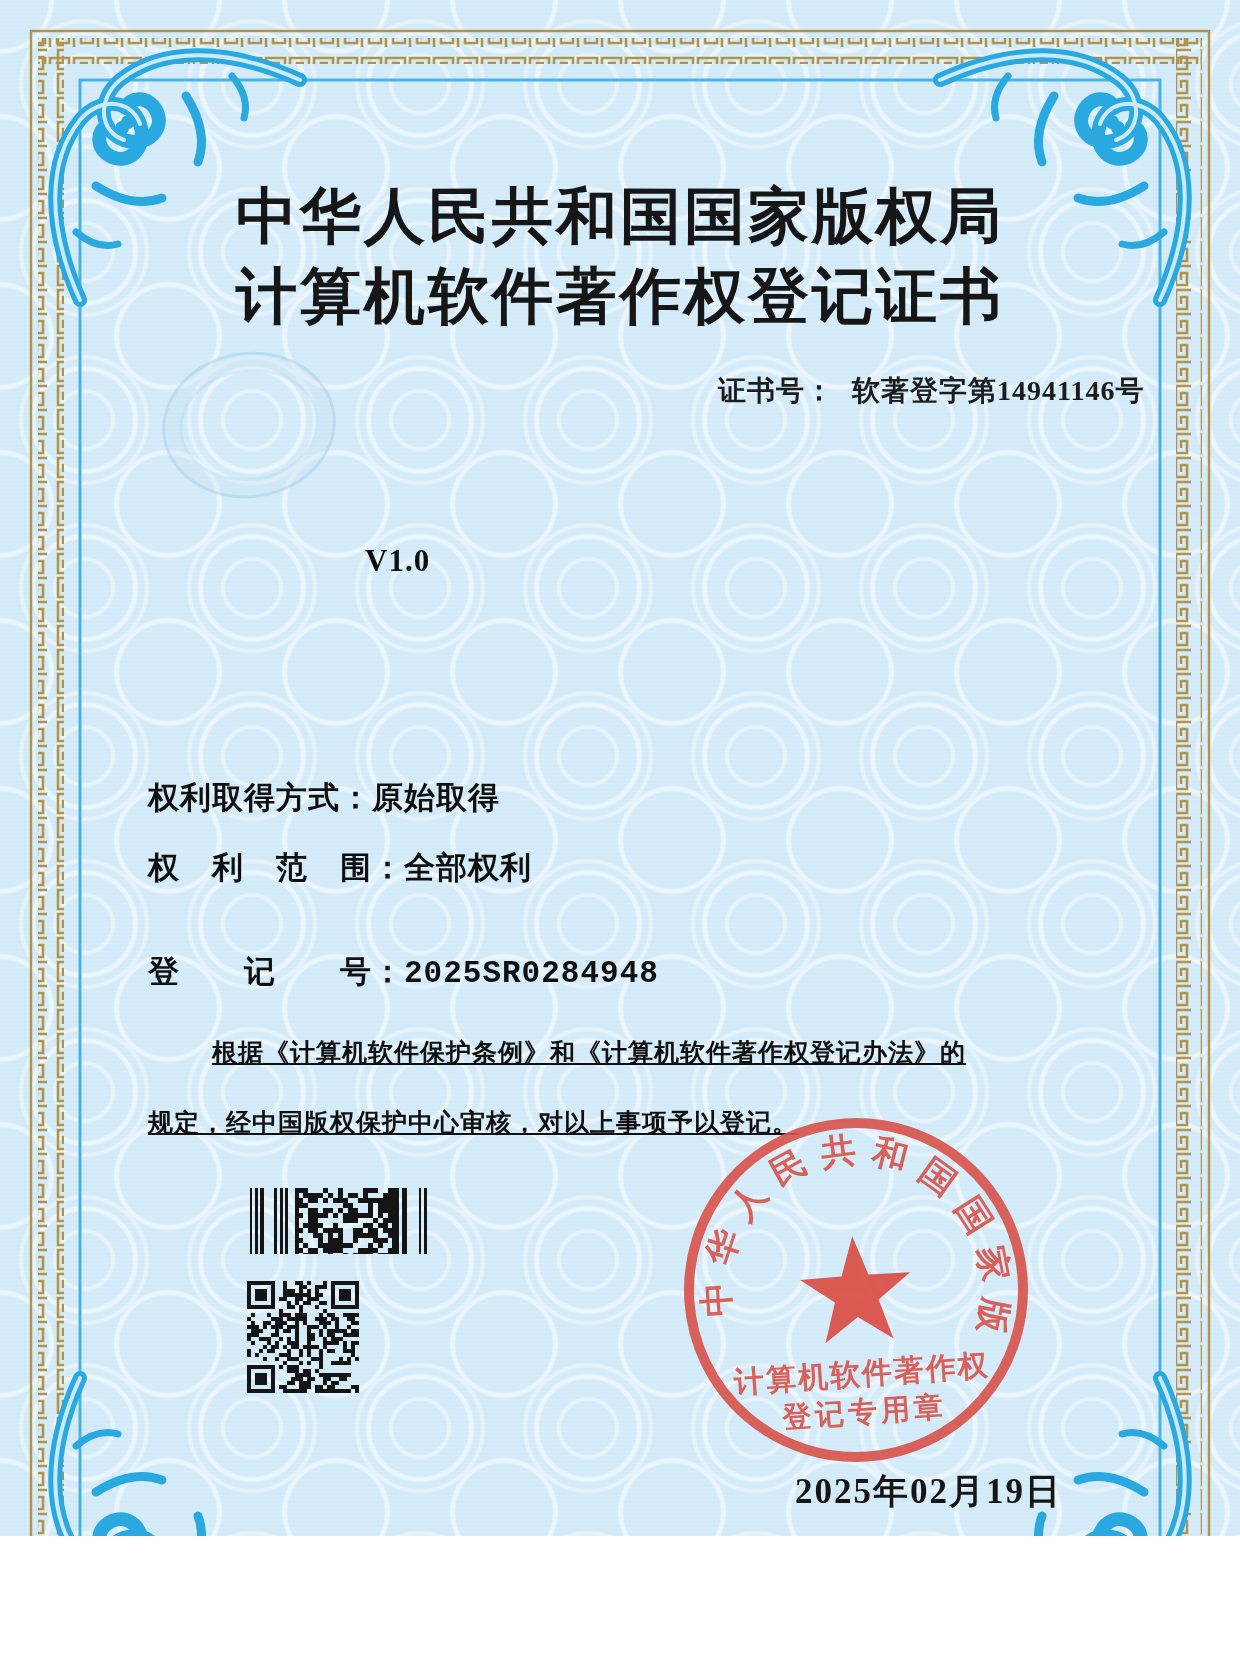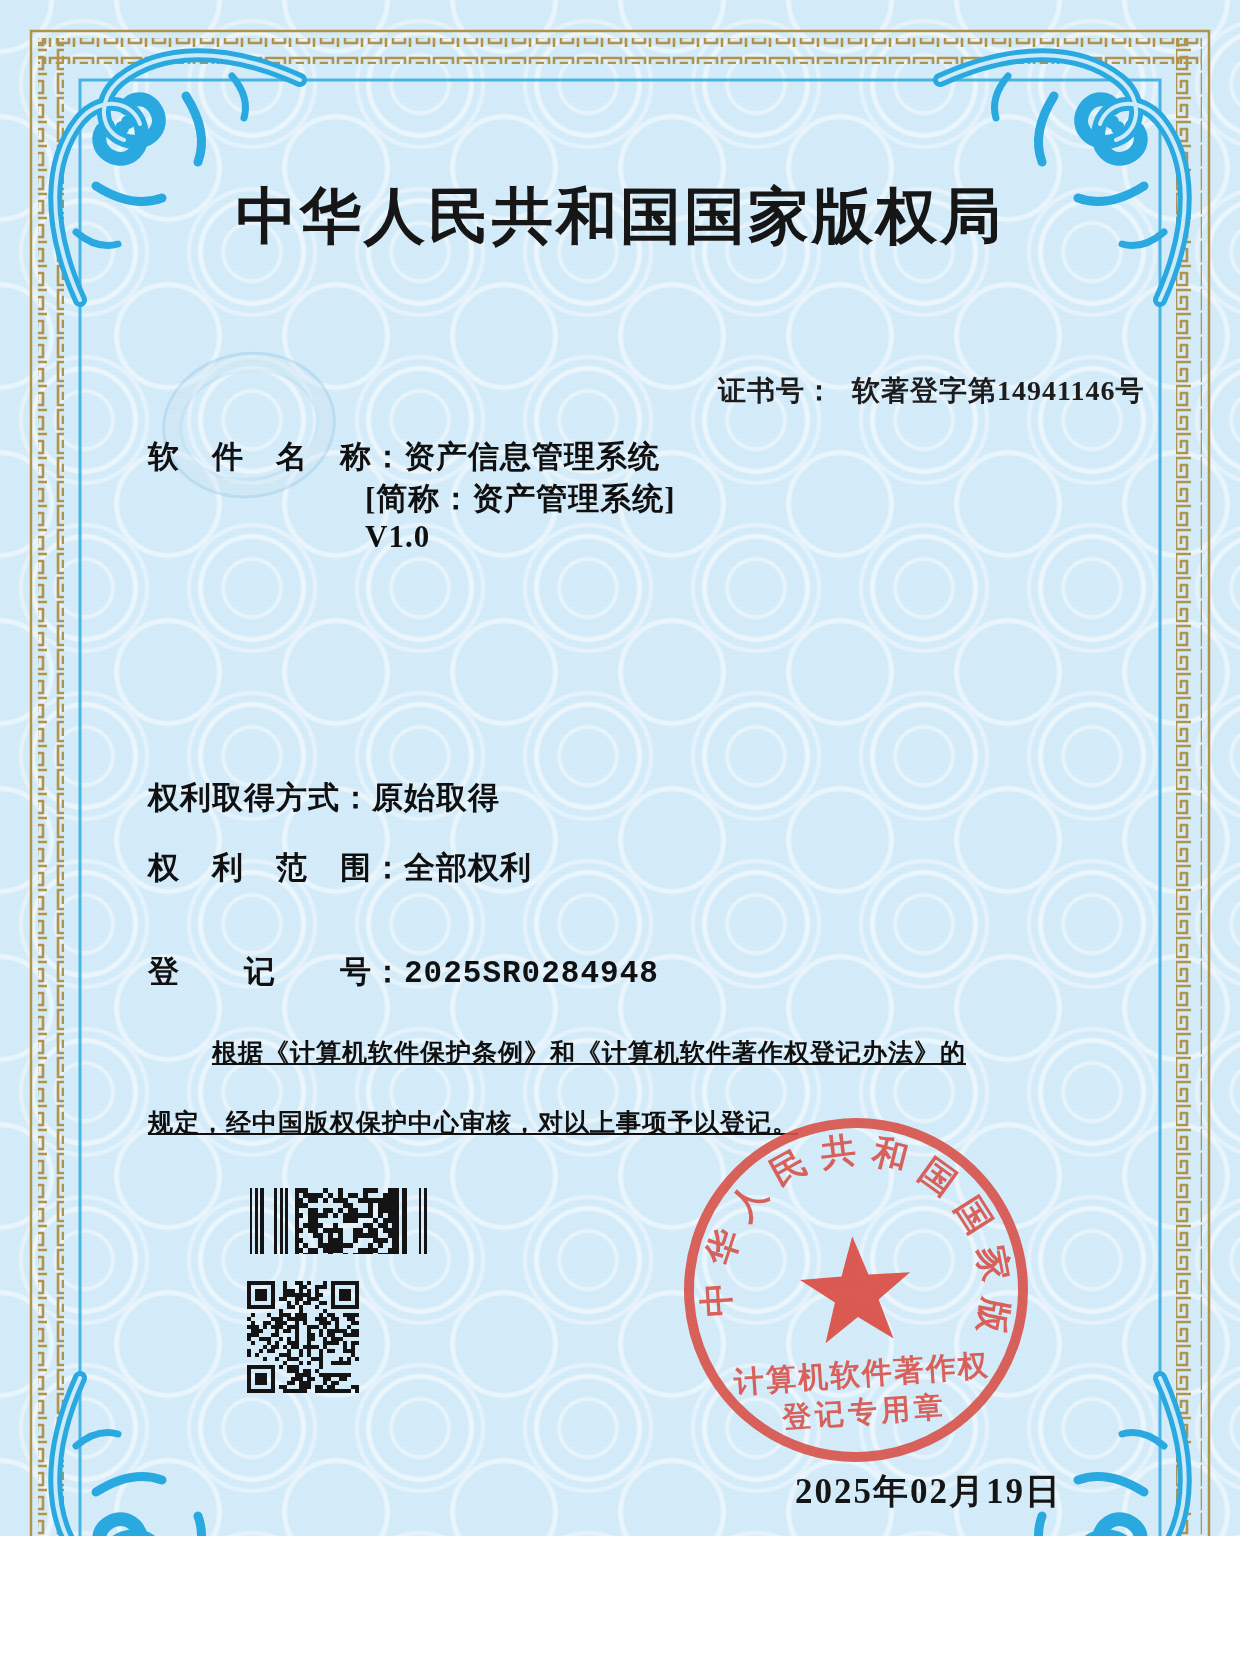--- a/index.html
+++ b/index.html
@@ -87,30 +87,27 @@
 
     <use href="#corner"></use>
     <use href="#corner" transform="translate(1240,0) scale(-1,1)"></use>
     <use href="#corner" transform="translate(0,1678) scale(1,-1)"></use>
     <use href="#corner" transform="translate(1240,1678) scale(-1,-1)"></use>
   </svg>
 
   <div class="abs watermark"></div>
 
   <div class="abs title" style="top:176px;">中华人民共和国国家版权局</div>
+  <div class="abs title" style="top:256px;">计算机软件著作权登记证书</div>
 
   <div class="abs" style="left:718px;top:372px;">
     <span class="certno">证书号：</span><span class="certno" style="margin-left:18px;">软著登字第14941146号</span>
   </div>
 
-  <div class="abs" style="left:148px;top:436px;">
-    <span class="fieldlabel">软　件　名　称：</span><span class="fieldvalue">资产信息管理系统</span>
-  </div>
-  <div class="abs fieldvalue" style="left:365px;top:478px;">[简称：资产管理系统]</div>
-  <div class="abs fieldvalue" style="left:365px;top:519px;">V1.0</div>
+  <div class="abs fieldvalue" style="left:365px;top:543px;">V1.0</div>
 
 
   <div class="abs" style="left:148px;top:847px;">
     <span class="fieldlabel">权　利　范　围：</span><span class="fieldvalue">全部权利</span>
   </div>
 
   <div class="abs" style="left:148px;top:777px;">
     <span class="fieldlabel">权利取得方式：</span><span class="fieldvalue">原始取得</span>
   </div>
 

